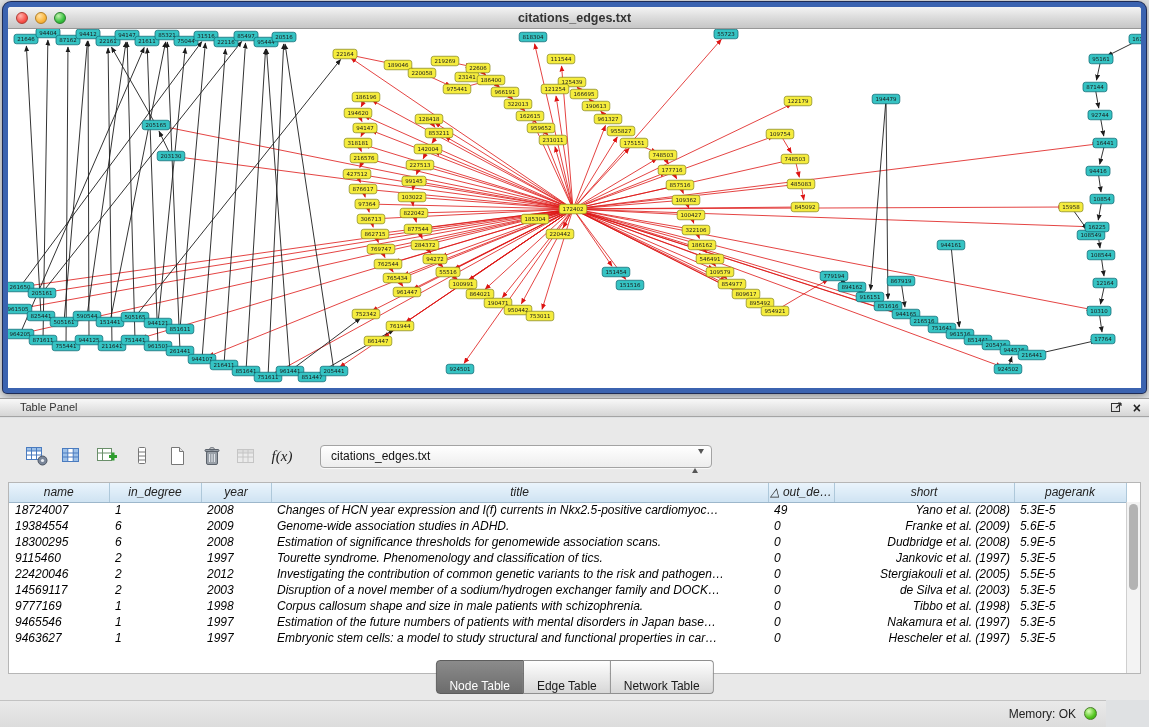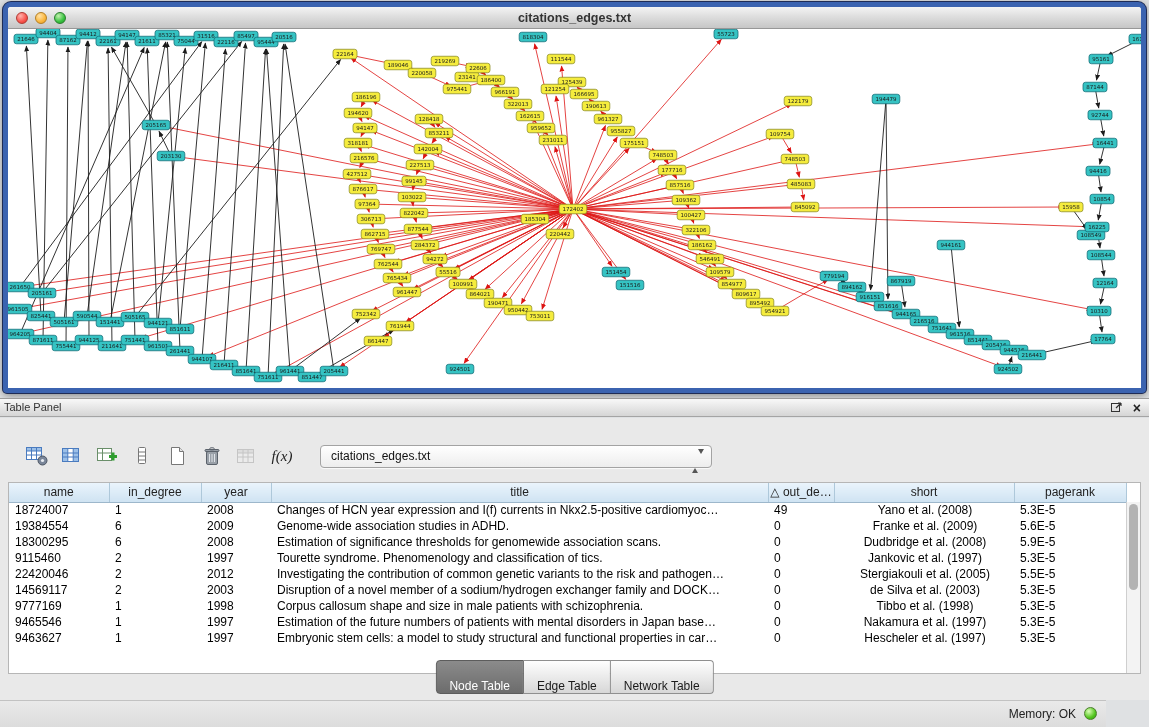--- a/index.html
+++ b/index.html
@@ -23,21 +23,21 @@
   .light.red   { background:radial-gradient(circle at 35% 30%, #ffb3ad, #f9544d 60%, #d8322c); border:1px solid #b03a33;}
   .light.yellow{ background:radial-gradient(circle at 35% 30%, #ffe2a8, #fbb73d 60%, #de9a24); border:1px solid #b57f23;}
   .light.green { background:radial-gradient(circle at 35% 30%, #c4f0b0, #37c23f 60%, #26962d); border:1px solid #2a7d2d;}
   #graph-svg{ display:block; width:1133px; height:359px; background:#fff; }
 
   
   .panel-header{
     position:absolute; left:0; top:398px; width:1149px; height:19px;
     background:linear-gradient(#f8f8f8, #d5d5d5);
     border-top:1px solid #9c9c9c; border-bottom:1px solid #a4a4a4;
-    font-size:11px; color:#333; line-height:17px; padding:0 4px;
+    font-size:11px; color:#333; line-height:17px; padding:0 20px;
   }
   .panel-header .hdr-icons{ position:absolute; right:8px; top:1px; display:flex; gap:10px; align-items:center; height:17px;}
   .close-x{ font-size:14px; font-weight:bold; color:#222; line-height:17px; cursor:default;}
 
   
   .panel-body{ position:absolute; left:0; top:418px; width:1149px; height:282px; background:#e9e9e9; }
   .toolbar{ position:absolute; left:22px; top:22px; height:32px; display:flex; align-items:center; gap:5px; }
   .tool-btn{ width:30px; height:28px; background:transparent; border:none; display:flex; align-items:center; justify-content:center; }
   .fx{ font-family:"Liberation Serif", serif; font-style:italic; font-size:15px; color:#222; }
   .combo{
@@ -49,32 +49,32 @@
   }
   .combo-arrows{ position:absolute; right:7px; top:5px; }
   .tri-up{ width:0;height:0;border-left:3.5px solid transparent;border-right:3.5px solid transparent;border-bottom:5px solid #555; margin-bottom:2px;}
   .tri-down{ width:0;height:0;border-left:3.5px solid transparent;border-right:3.5px solid transparent;border-top:5px solid #555;}
 
   
   .table-wrap{
     position:absolute; left:8px; top:64px; width:1133px; height:192px;
     background:#fff; border:1px solid #b6b6b6; overflow:hidden;
   }
-  table{ border-collapse:collapse; table-layout:fixed; width:1117px; }
+  table{ border-collapse:collapse; table-layout:fixed; width:1117px;font-style:italic; }
   thead th{
     height:19px; font-size:12px; font-weight:normal; color:#222; text-align:center;
     background:linear-gradient(#eaf4fc,#cfe3f2);
     border-right:1px solid #aec8da; border-bottom:1px solid #9db7cb;
     overflow:hidden; white-space:nowrap;
   }
   tbody td{
     height:16px; font-size:12px; color:#000; padding:0 4px 0 6px;
     white-space:nowrap; overflow:hidden;
   }
-  td.center{ text-align:center; }
+  td.center{ text-align:right; }
   .vscroll{
     position:absolute; right:0; top:19px; bottom:0; width:14px;
     background:#f3f3f3; border-left:1px solid #cfcfcf;
   }
   .vthumb{ position:absolute; left:2px; top:2px; width:9px; height:86px; border-radius:5px; background:#b3b3b3; }
 
   
   .tabs{ position:absolute; left:50%; transform:translateX(-50%); bottom:6px; display:flex; }
   .seg{
     height:20px; padding:16px 13px; font-size:12px; line-height:18px;

